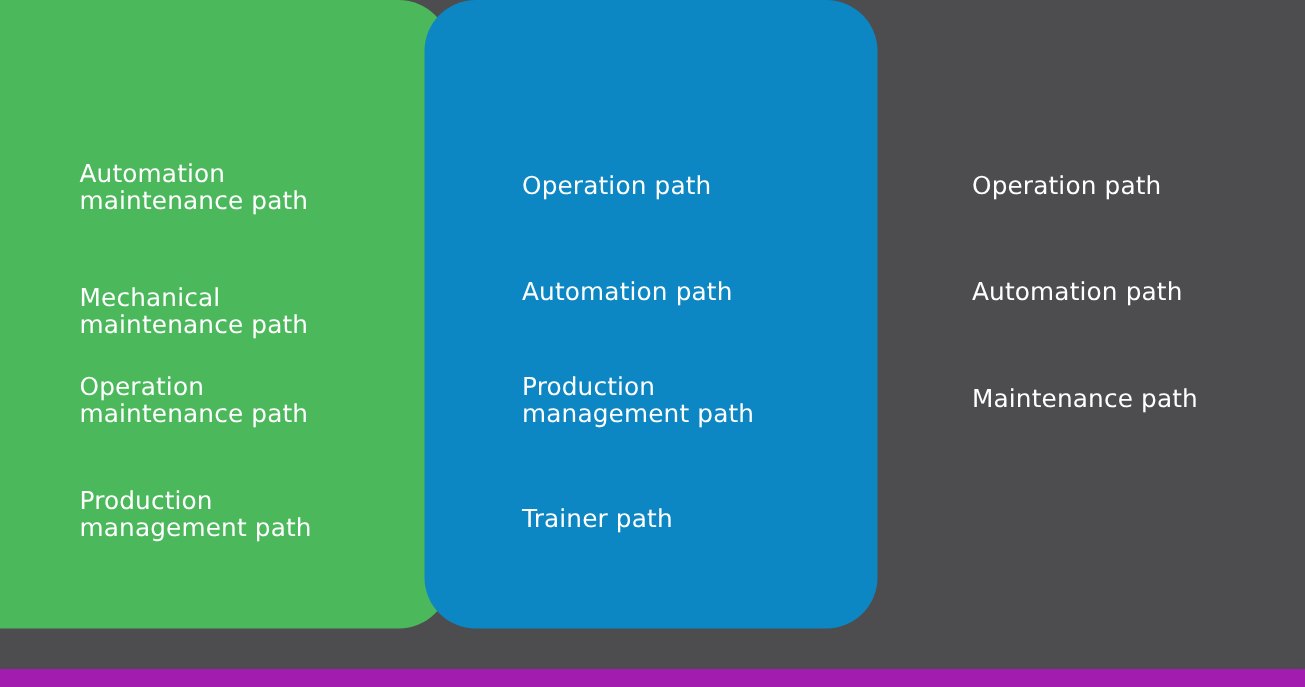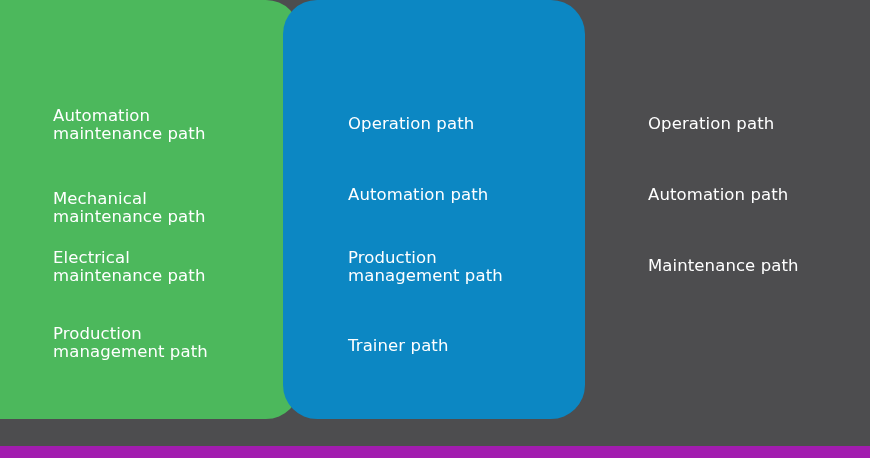--- a/index.html
+++ b/index.html
@@ -103,21 +103,21 @@
 
   <div class="panel panel-green"></div>
 
   <div class="panel panel-blue"></div>
 
   <div class="column col-green">
     <div class="path-item">Automation
 maintenance path</div>
     <div class="path-item">Mechanical
 maintenance path</div>
-    <div class="path-item">Electrical
+    <div class="path-item">Operation
 maintenance path</div>
     <div class="path-item">Production
 management path</div>
   </div>
 
   <div class="column col-blue">
     <div class="path-item">Operation path</div>
     <div class="path-item">Automation path</div>
     <div class="path-item">Production
 management path</div>

